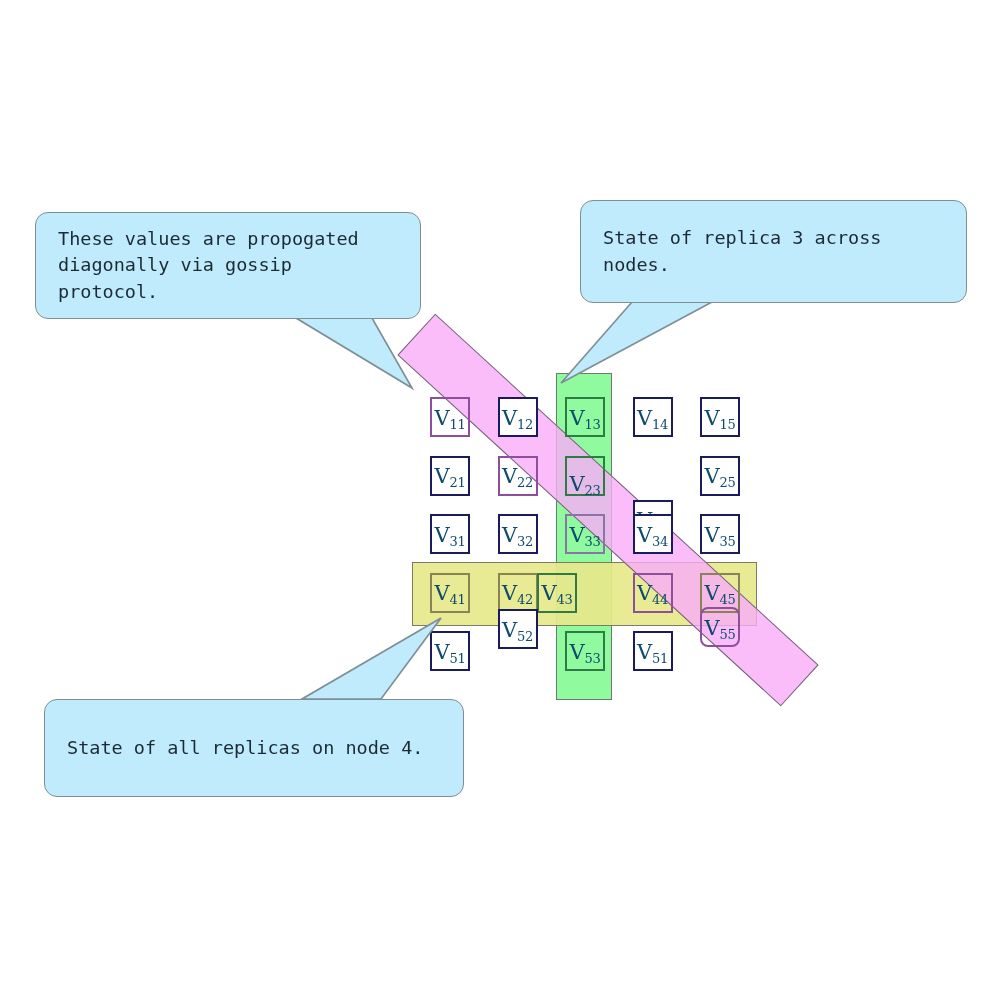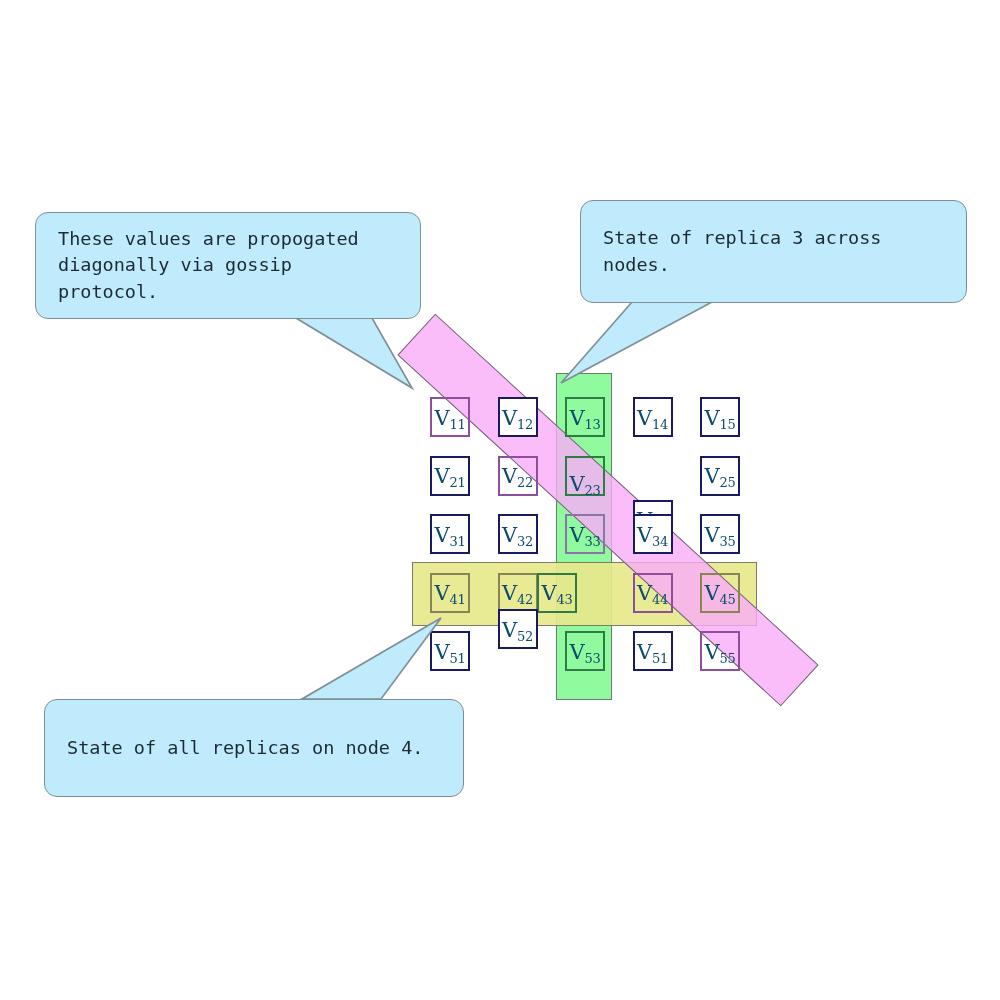--- a/index.html
+++ b/index.html
@@ -237,21 +237,21 @@
       </div>
       <div class="cell " style="left: 497.5px; top: 609px;">
         <span class="lbl">V<sub>52</sub></span>
       </div>
       <div class="cell on-green" style="left: 565px; top: 631px;">
         <span class="lbl">V<sub>53</sub></span>
       </div>
       <div class="cell " style="left: 632.5px; top: 631px;">
         <span class="lbl">V<sub>51</sub></span>
       </div>
-      <div class="cell on-pink" style="left: 700px; top: 631px;">
+      <div class="cell on-pink" style="left: 700px; top: 607px; border-radius: 8px;">
         <span class="lbl">V<sub>55</sub></span>
       </div>
     </div>
 
   <svg id="tails" viewBox="0 0 1000 1000">
     <polygon points="296,318 372,318 412,388" fill="#bfebfc" stroke="#7f8f96" stroke-width="1.7"></polygon>
     <polygon points="632,302 712,302 561,383" fill="#bfebfc" stroke="#7f8f96" stroke-width="1.7"></polygon>
     <polygon points="302,699 381,699 441,618" fill="#bfebfc" stroke="#7f8f96" stroke-width="1.7"></polygon>
   </svg>
 

